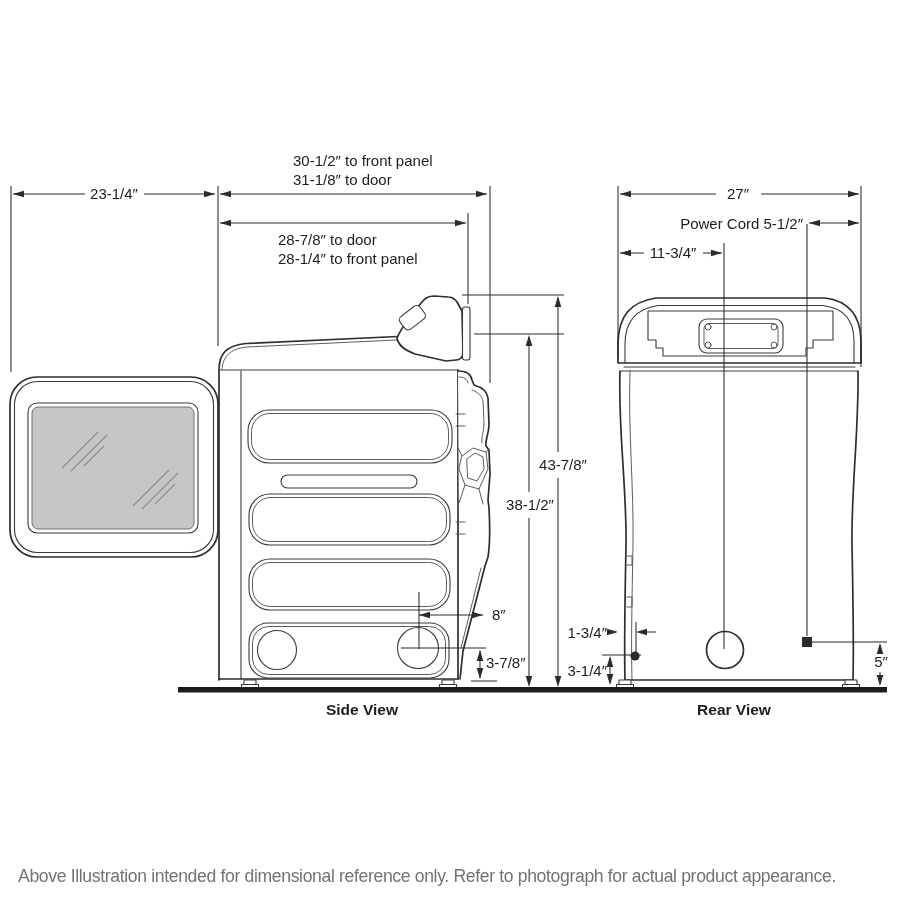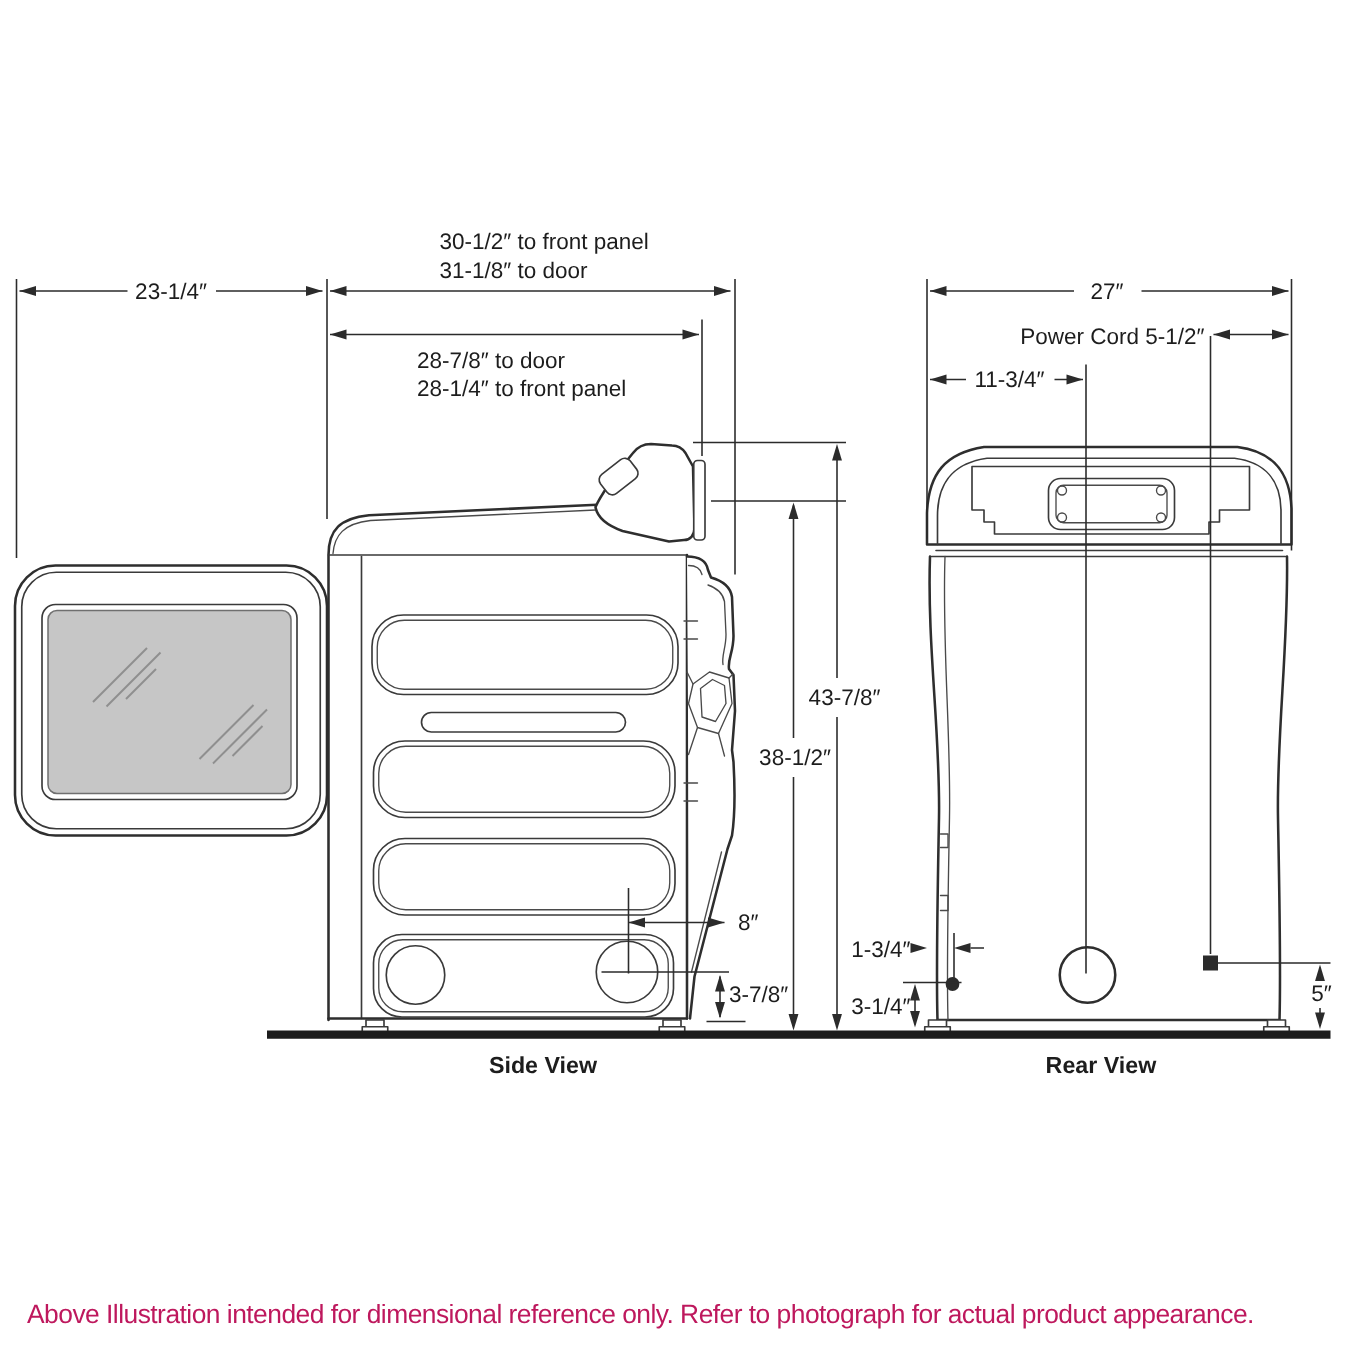--- a/index.html
+++ b/index.html
@@ -11,21 +11,21 @@
   .ln  {fill:none;stroke:#2e2e2e;stroke-width:1.7;stroke-linejoin:round;stroke-linecap:round;}
   .ln1 {fill:none;stroke:#3a3a3a;stroke-width:1.1;stroke-linejoin:round;stroke-linecap:round;}
   .lnt {fill:none;stroke:#4a4a4a;stroke-width:0.9;stroke-linejoin:round;stroke-linecap:round;}
   .fw  {fill:#ffffff;}
   .dim {fill:none;stroke:#2b2b2b;stroke-width:1.05;}
   .arr {fill:#2b2b2b;stroke:none;}
   .shine{stroke:#8f8f8f;stroke-width:1.3;fill:none;}
   text{font-family:"Liberation Sans", sans-serif;font-size:15px;fill:#1d1d1d;}
   text.bold{font-weight:bold;font-size:15.5px;}
   .caption{position:absolute;left:18px;top:866px;width:875px;white-space:nowrap;
-           font-size:17.6px;letter-spacing:-0.35px;color:#be185d;}
+           font-size:17.6px;letter-spacing:-0.35px;color:#737373;}
 </style>
 </head>
 <body>
 
 <div class="stage">
 <svg viewBox="0 0 900 860" width="900" height="860">
 
   <g>
 
     <g>

